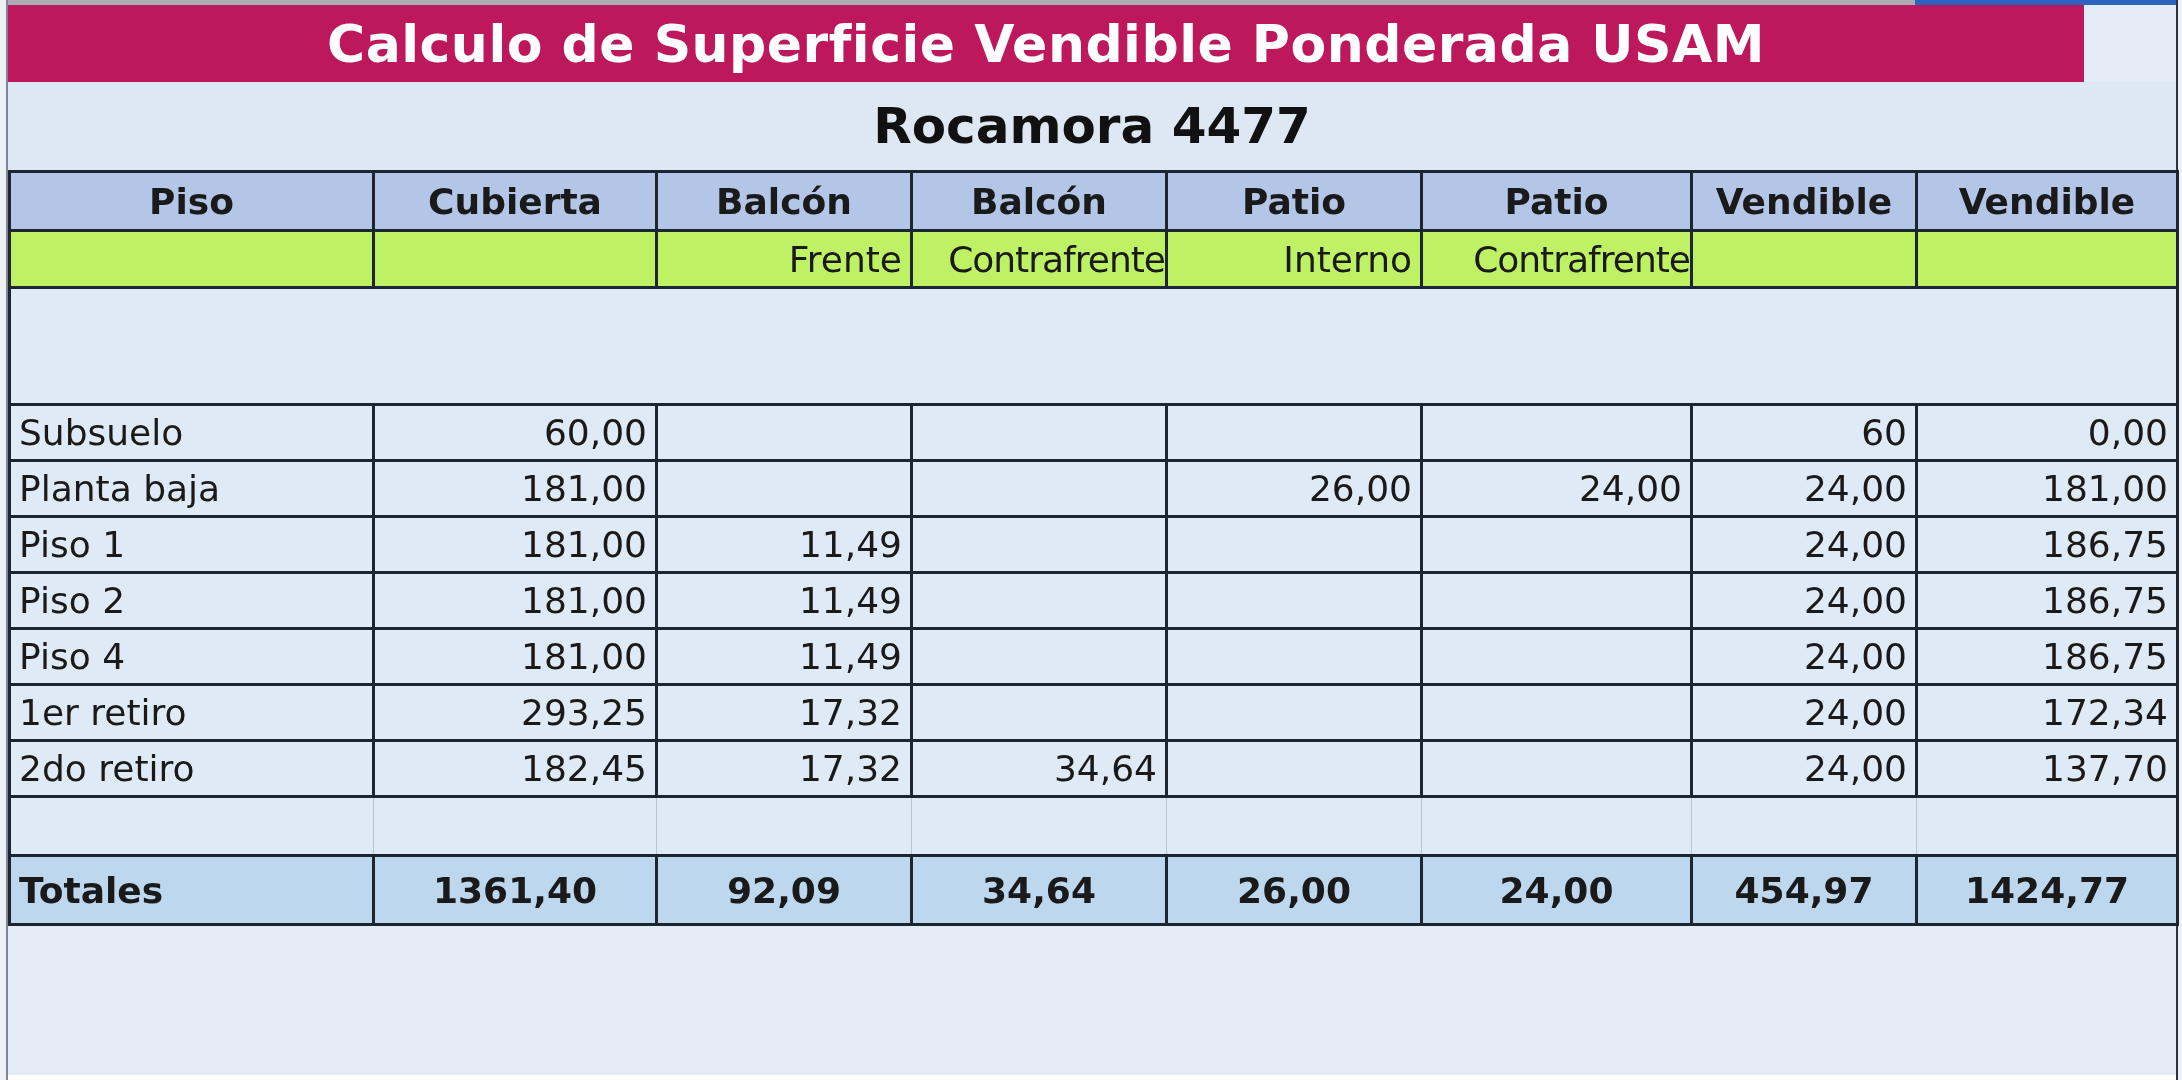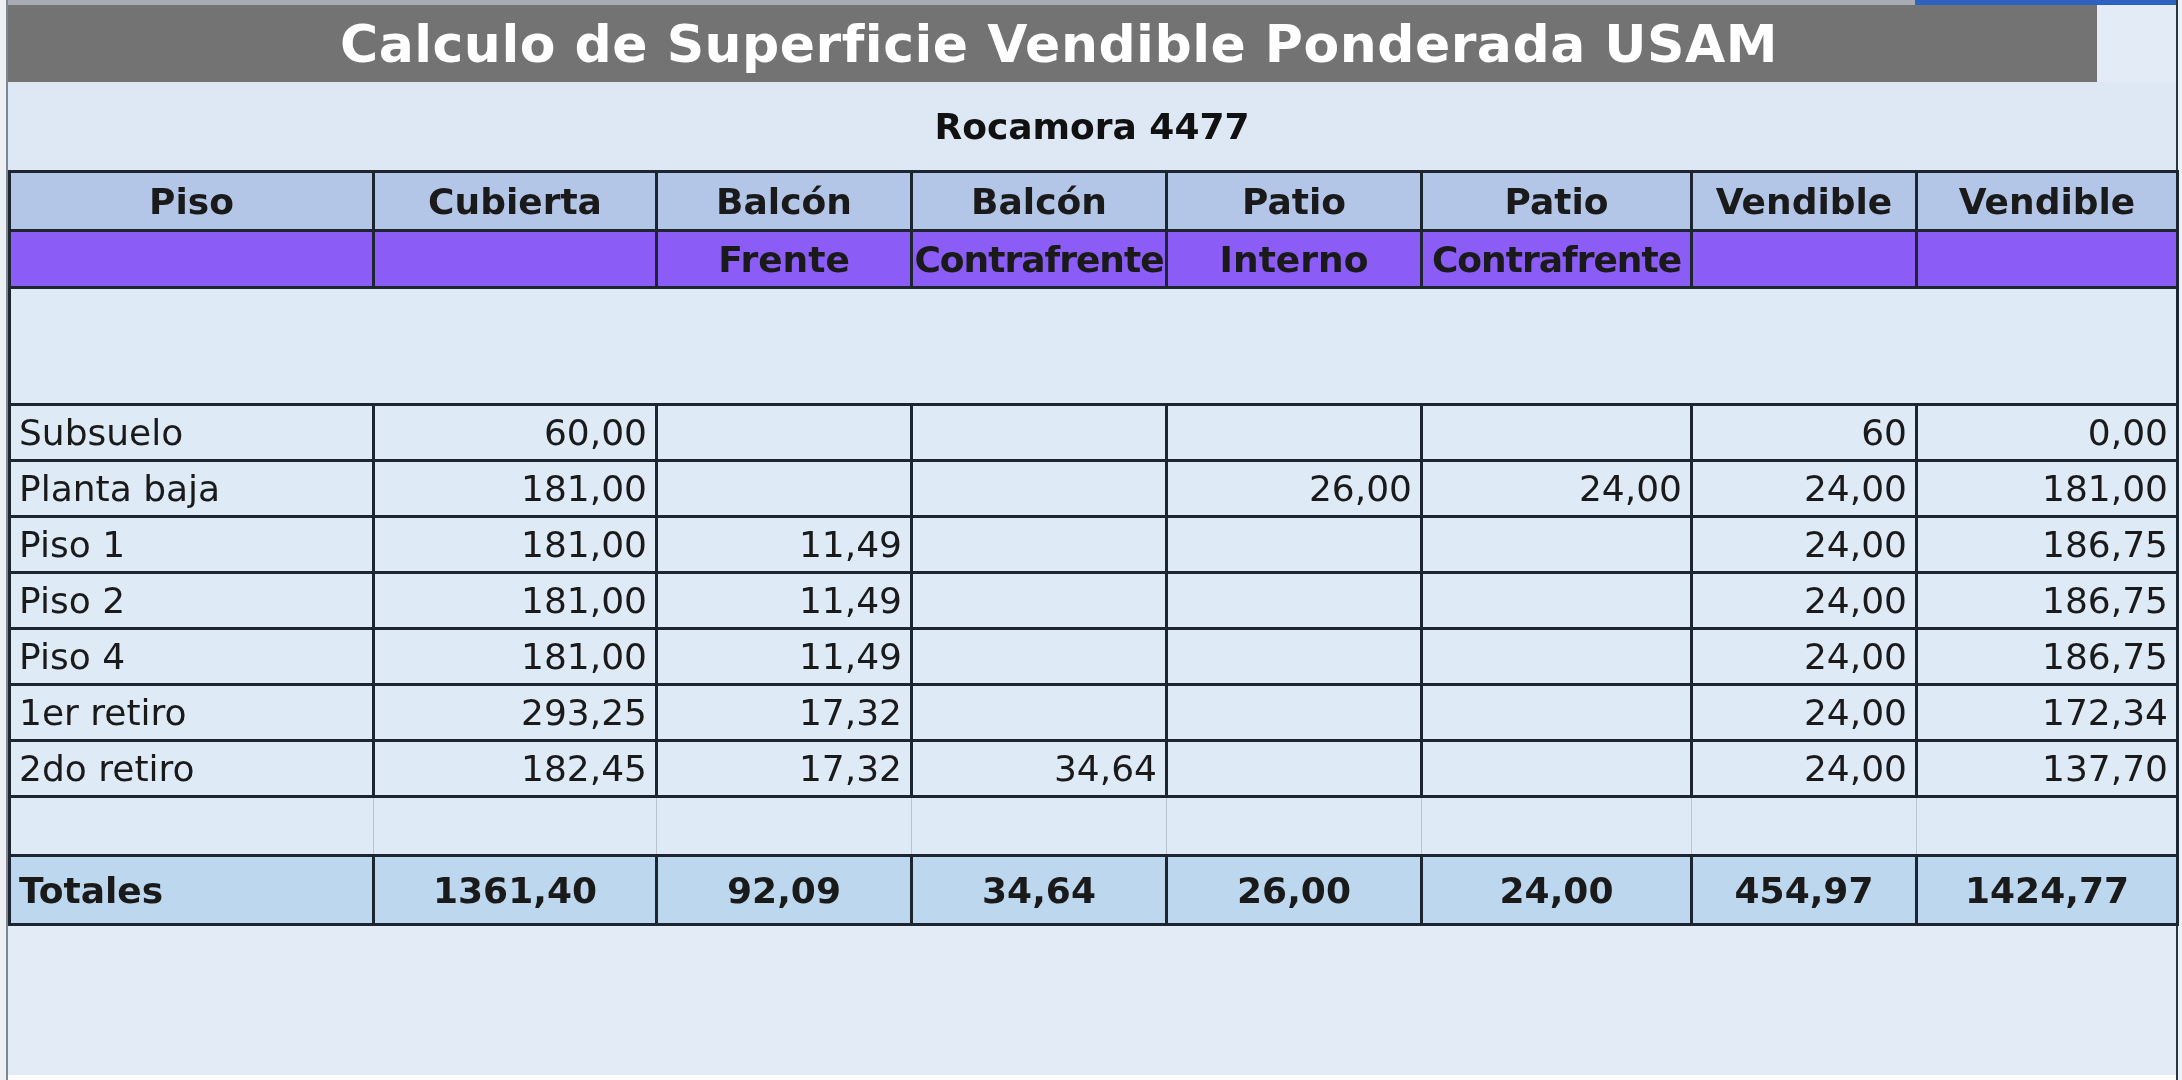--- a/index.html
+++ b/index.html
@@ -10,47 +10,47 @@
       color: #1a1a1a;
       position: relative;
     }
     .sheet { position: absolute; left: 0; top: 0; width: 2182px; height: 1080px; }
     .top-strip { position: absolute; left: 0; top: 0; width: 2182px; height: 5px; background: #a9adb3; }
     .top-strip-blue { position: absolute; left: 1915px; top: 0; width: 267px; height: 5px; background: #2e62c0; }
     .left-edge { position: absolute; left: 0; top: 0; width: 6px; height: 1080px; background: #eef1f4; border-right: 2px solid #7d8793; }
     .right-edge { position: absolute; left: 2176px; top: 0; width: 6px; height: 1080px; background: #eef1f4; border-left: 2px solid #2a3440; }
     .title-bar {
       position: absolute; left: 8px; top: 5px; width: 2076px; height: 77px;
-      background: #737373;
+      background: #be185d;
       display: flex; align-items: center; justify-content: center;
-      color: #ffffff; font-weight: bold; font-size: 52px; letter-spacing: 0.5px; padding-left: 13px;
+      color: #ffffff; font-weight: bold; font-size: 52px; letter-spacing: 0.5px;
     }
     .subtitle-bar {
       position: absolute; left: 8px; top: 82px; width: 2168px; height: 88px;
       background: #dde8f4;
       display: flex; align-items: center; justify-content: center;
-      color: #111; font-weight: bold; font-size: 36px;
+      color: #111; font-weight: bold; font-size: 50px;
     }
     table.grid {
       position: absolute; left: 8px; top: 170px;
       border-collapse: collapse; table-layout: fixed;
       width: 2168px;
       border-radius: 28px;
     }
     table.grid td {
       border: 3px solid #1c2530;
       padding: 0 8px;
       font-size: 36px;
       white-space: nowrap; overflow: hidden;
       background: #deeaf6;
     }
     tr.hdr td {
       background: #b4c6e7; font-weight: bold; text-align: center; height: 56px;
     }
-    tr.hdr2 td { background: #8b5cf6; text-align: center; height: 54px; font-weight: bold; }
+    tr.hdr2 td { background: #bef264; text-align: right; height: 54px; font-weight: normal; }
     tr.gap td { height: 114px; border-left-color: #deeaf6; border-right-color: #deeaf6; }
     tr.gap td:first-child { border-left-color: #1c2530; }
     tr.gap td:last-child { border-right-color: #1c2530; }
     tr.row td { height: 53px; }
     tr.row td.num { text-align: right; }
     tr.row td.lbl { text-align: left; }
     tr.gap2 td { height: 56px; border-left: 1px solid #b9c4d0; border-right: 1px solid #b9c4d0; }
     tr.gap2 td:first-child { border-left: 3px solid #1c2530; }
     tr.gap2 td:last-child { border-right: 3px solid #1c2530; }
     tr.total td { background: #bdd7ee; font-weight: bold; height: 66px; }

